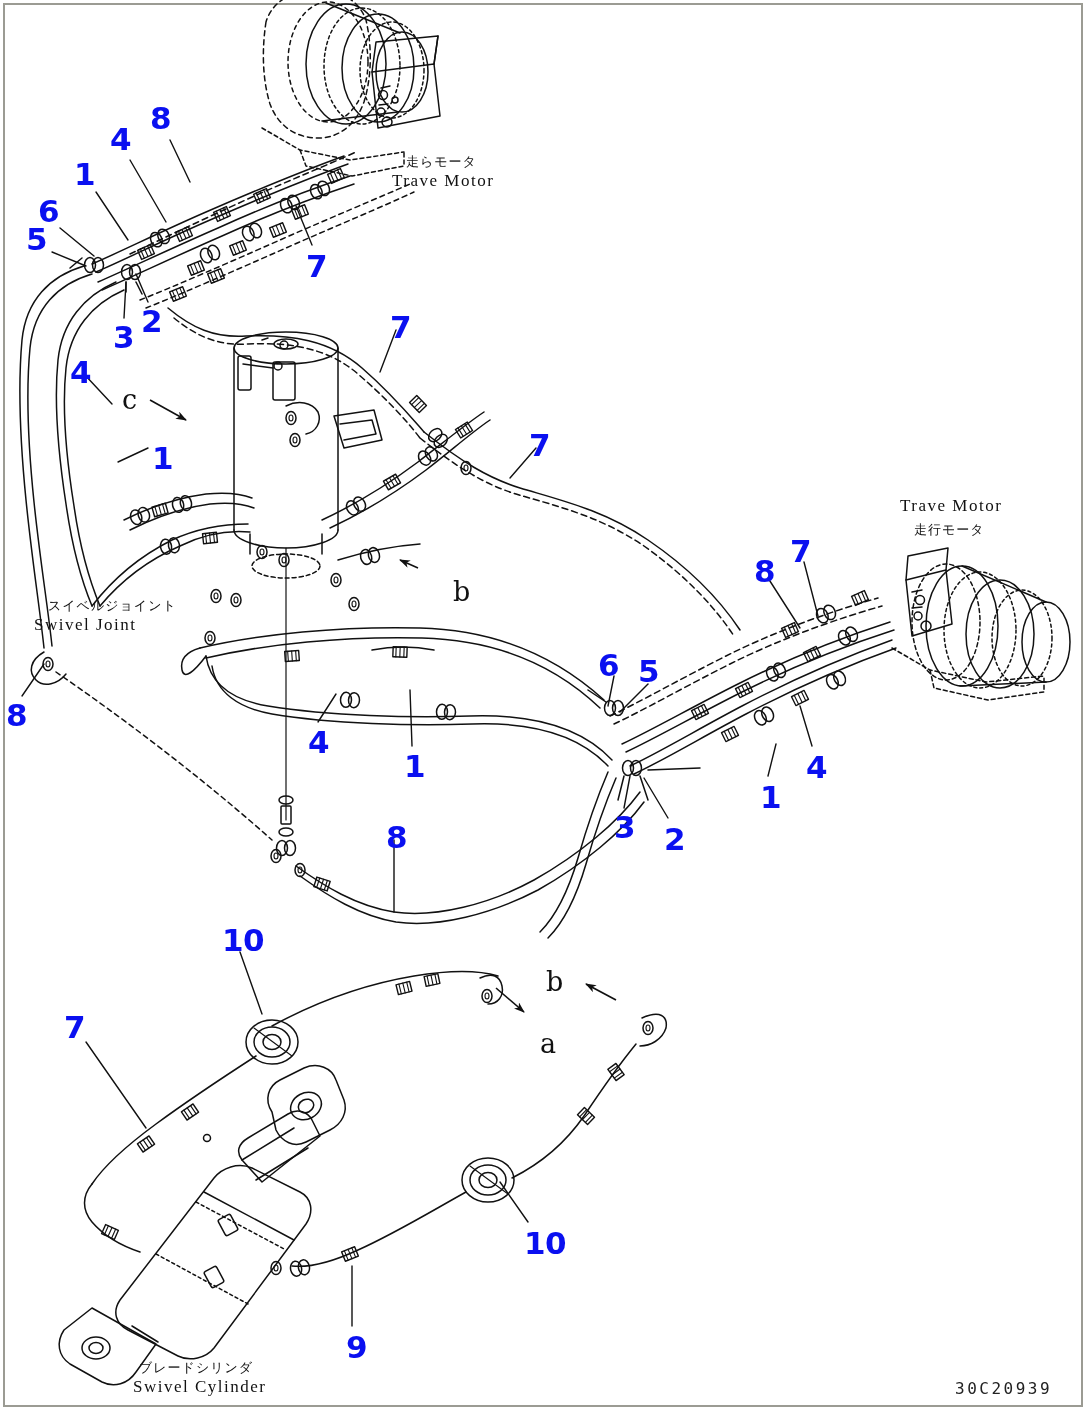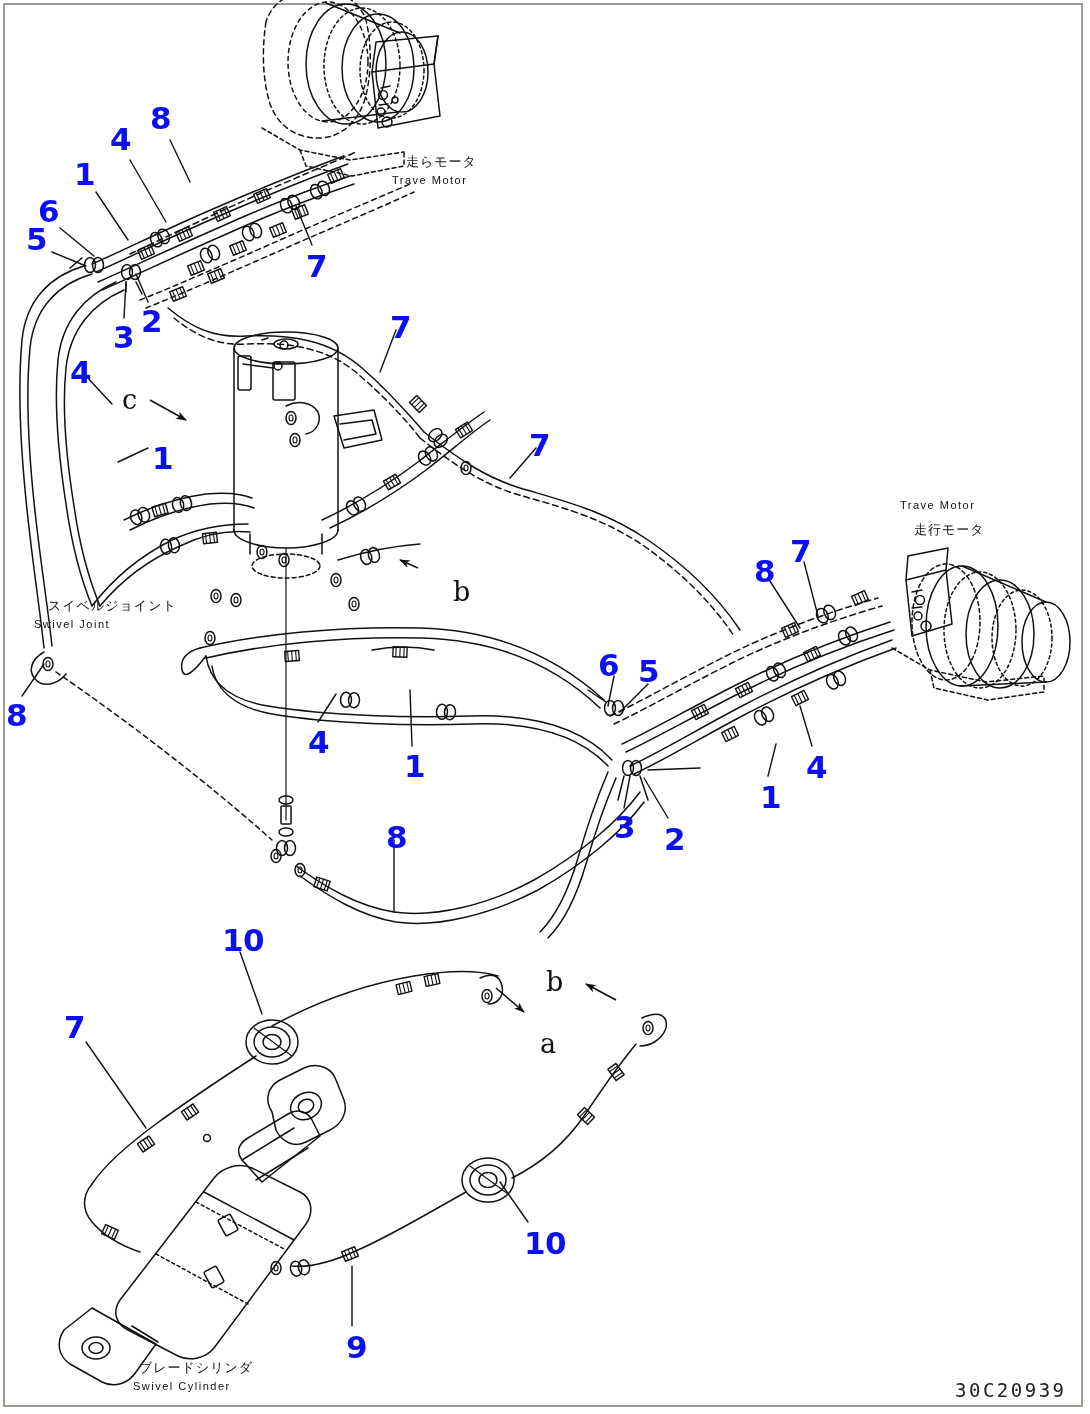--- a/index.html
+++ b/index.html
@@ -35,39 +35,39 @@
     color:#111111;
     font-family:"DejaVu Sans",sans-serif;
     font-size:13px;
     line-height:19px;
     white-space:nowrap;
     letter-spacing:1px;
   }
   .enlabel{
     position:absolute;
     color:#111111;
-    font-family:Liberation Sans, sans-serif;
-    font-size:11px;
+    font-family:Liberation Serif, serif;
+    font-size:17px;
     line-height:19px;
     white-space:nowrap;
     letter-spacing:1.5px;
   }
   .refmark{
     position:absolute;
     color:#111111;
     font-family:"DejaVu Serif",serif;
     font-size:27px;
     line-height:27px;
     white-space:nowrap;
   }
   .drawno{
     position:absolute;
     color:#222222;
     font-family:"DejaVu Sans Mono","Liberation Mono",monospace;
-    font-size:19px;
+    font-size:16px;
     letter-spacing:2.5px;
     white-space:nowrap;
   }
 </style>
 </head>
 <body>
 
 <div id="page">
 
   <div id="frame"></div>

